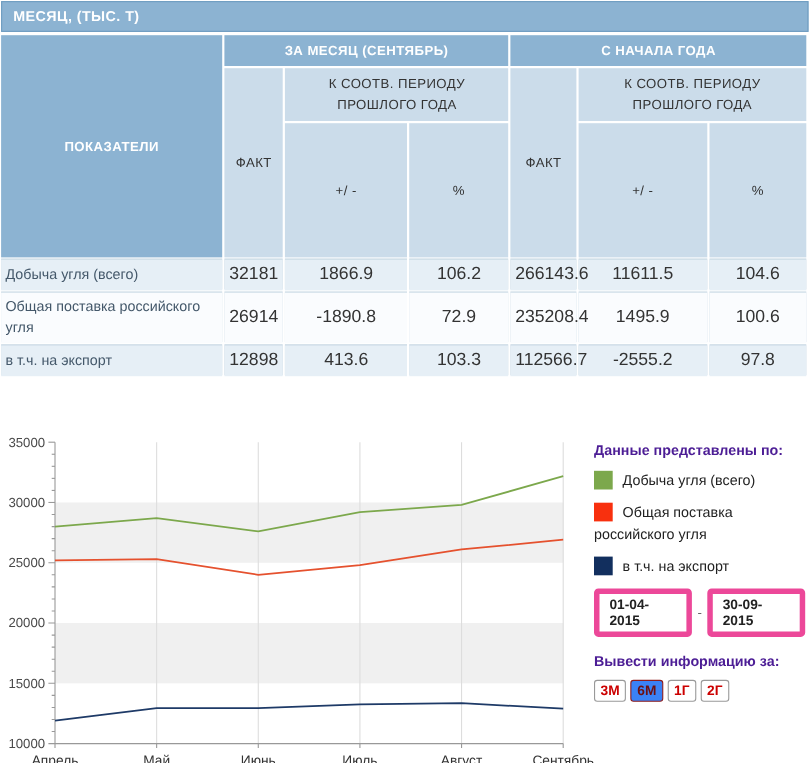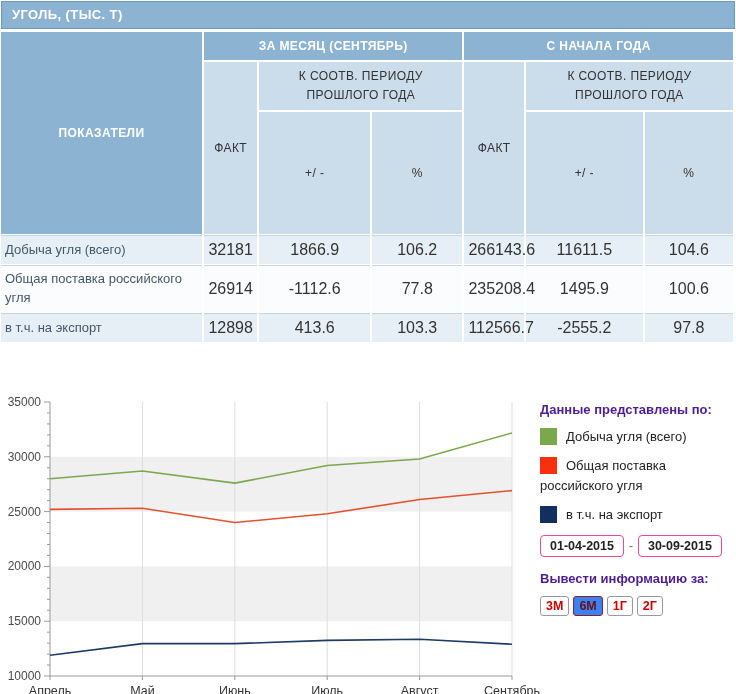--- a/index.html
+++ b/index.html
@@ -30,33 +30,33 @@
   svg.chart{flex:0 0 540px;overflow:visible;}
   .ylab{font-size:12px;fill:#4a4a4a;font-family:"Liberation Sans",sans-serif;}
   .xlab{font-size:12.5px;fill:#333;font-family:"Liberation Sans",sans-serif;}
 
   .sidebar{flex:1;padding:16px 4px 0 0;}
   .side-heading{font-size:13px;font-weight:bold;color:#4c1d95;margin:0 0 10px 0;}
   .legend-item{font-size:13px;color:#222;line-height:1.55;margin-bottom:9px;}
   .swatch{display:inline-block;width:17px;height:17px;margin-right:9px;vertical-align:-4px;}
 
   .period-row{margin:4px 0 14px 0;display:flex;align-items:center;}
-  .date-box{display:inline-block;border:1px solid #ec4899;border-radius:4px;background:#fff;
+  .date-box{display:inline-block;border:5px solid #ec4899;border-radius:4px;background:#fff;
     padding:3px 9px;font-size:12.5px;color:#222;font-weight:bold;}
   .date-dash{color:#666;font-size:12px;margin:0 5px;}
 
   .range-row{display:flex;gap:4px;margin-top:6px;}
   .range-btn{display:inline-block;border:1px solid #999;border-radius:3px;background:#fff;
     padding:2px 5px;font-size:12.5px;font-weight:bold;color:#c00;cursor:pointer;}
   .range-btn.active{background:#3b82f6;border-color:#8f1d1c;color:#6e0f0f;}
 </style>
 </head>
 <body>
 
-<div class="title-bar">УГОЛЬ, (ТЫС. Т)</div>
+<div class="title-bar">МЕСЯЦ, (ТЫС. Т)</div>
 
 <table class="stat">
   <colgroup>
     <col style="width:196px">
       <col style="width:52px">
       <col style="width:108px">
       <col style="width:88px">
     <col style="width:58px">
       <col style="width:114px">
       <col style="width:86px">
@@ -84,22 +84,22 @@
     <td class="num">32181</td>
     <td class="num">1866.9</td>
     <td class="num">106.2</td>
     <td class="num">266143.6</td>
     <td class="num">11611.5</td>
     <td class="num">104.6</td>
   </tr>
   <tr class="data r-even tall">
     <td class="label">Общая поставка российского угля</td>
     <td class="num">26914</td>
-    <td class="num">-1112.6</td>
-    <td class="num">77.8</td>
+    <td class="num">-1890.8</td>
+    <td class="num">72.9</td>
     <td class="num">235208.4</td>
     <td class="num">1495.9</td>
     <td class="num">100.6</td>
   </tr>
   <tr class="data r-odd">
     <td class="label">в т.ч. на экспорт</td>
     <td class="num">12898</td>
     <td class="num">413.6</td>
     <td class="num">103.3</td>
     <td class="num">112566.7</td>

